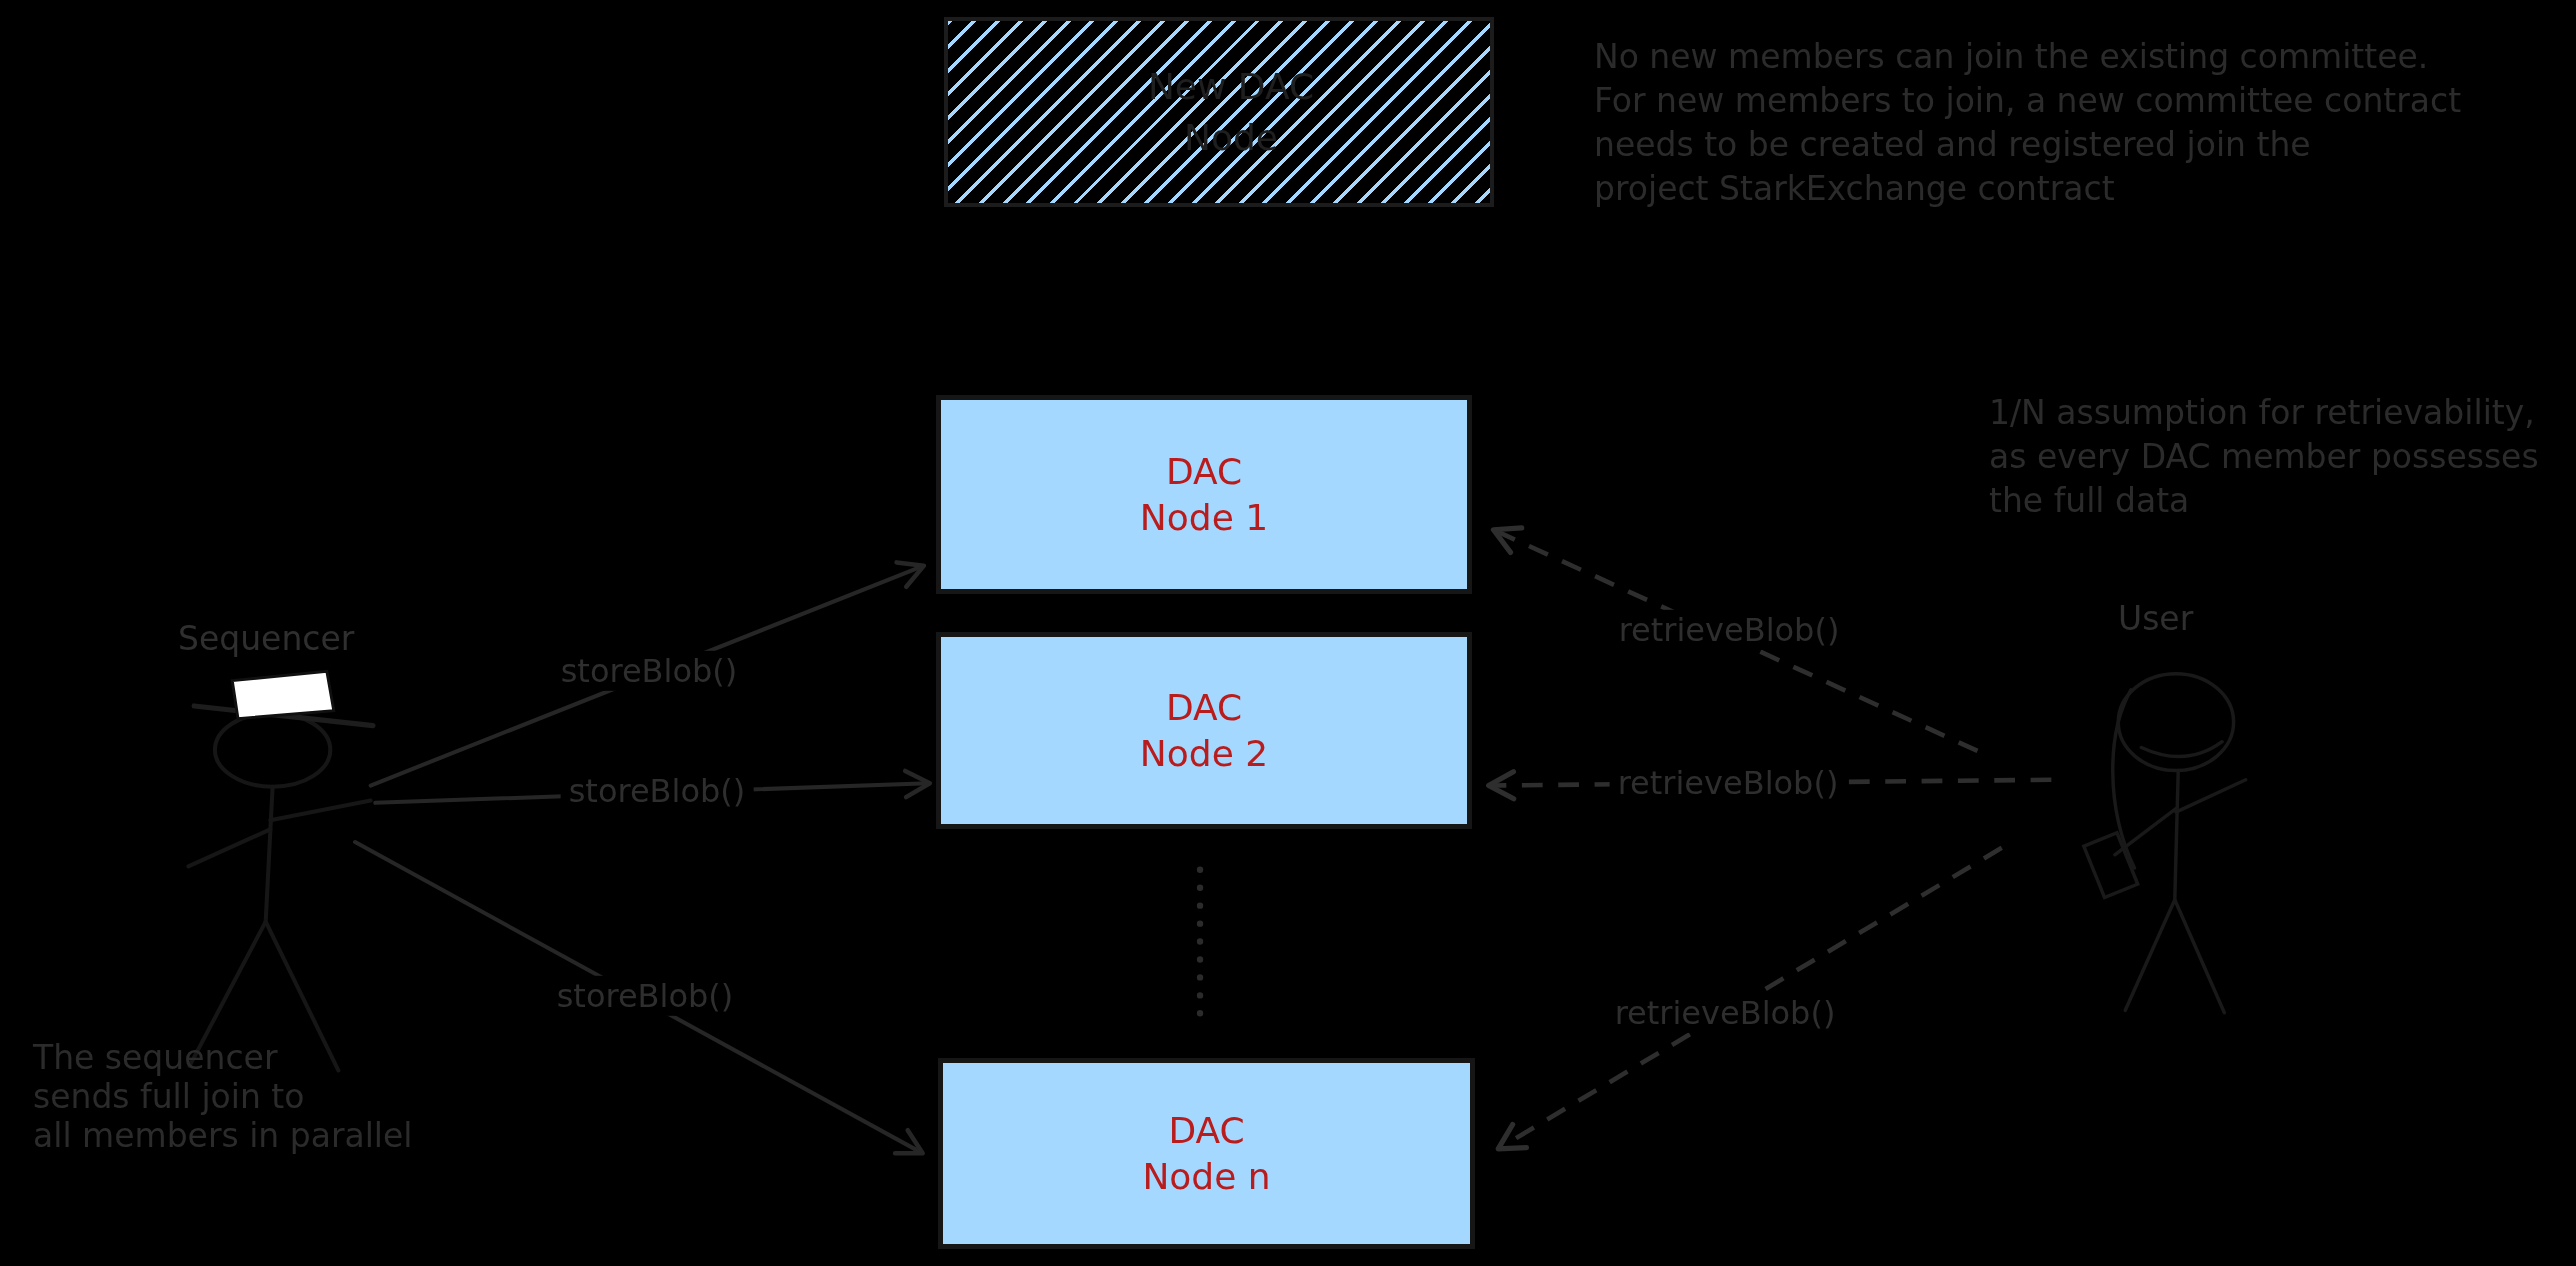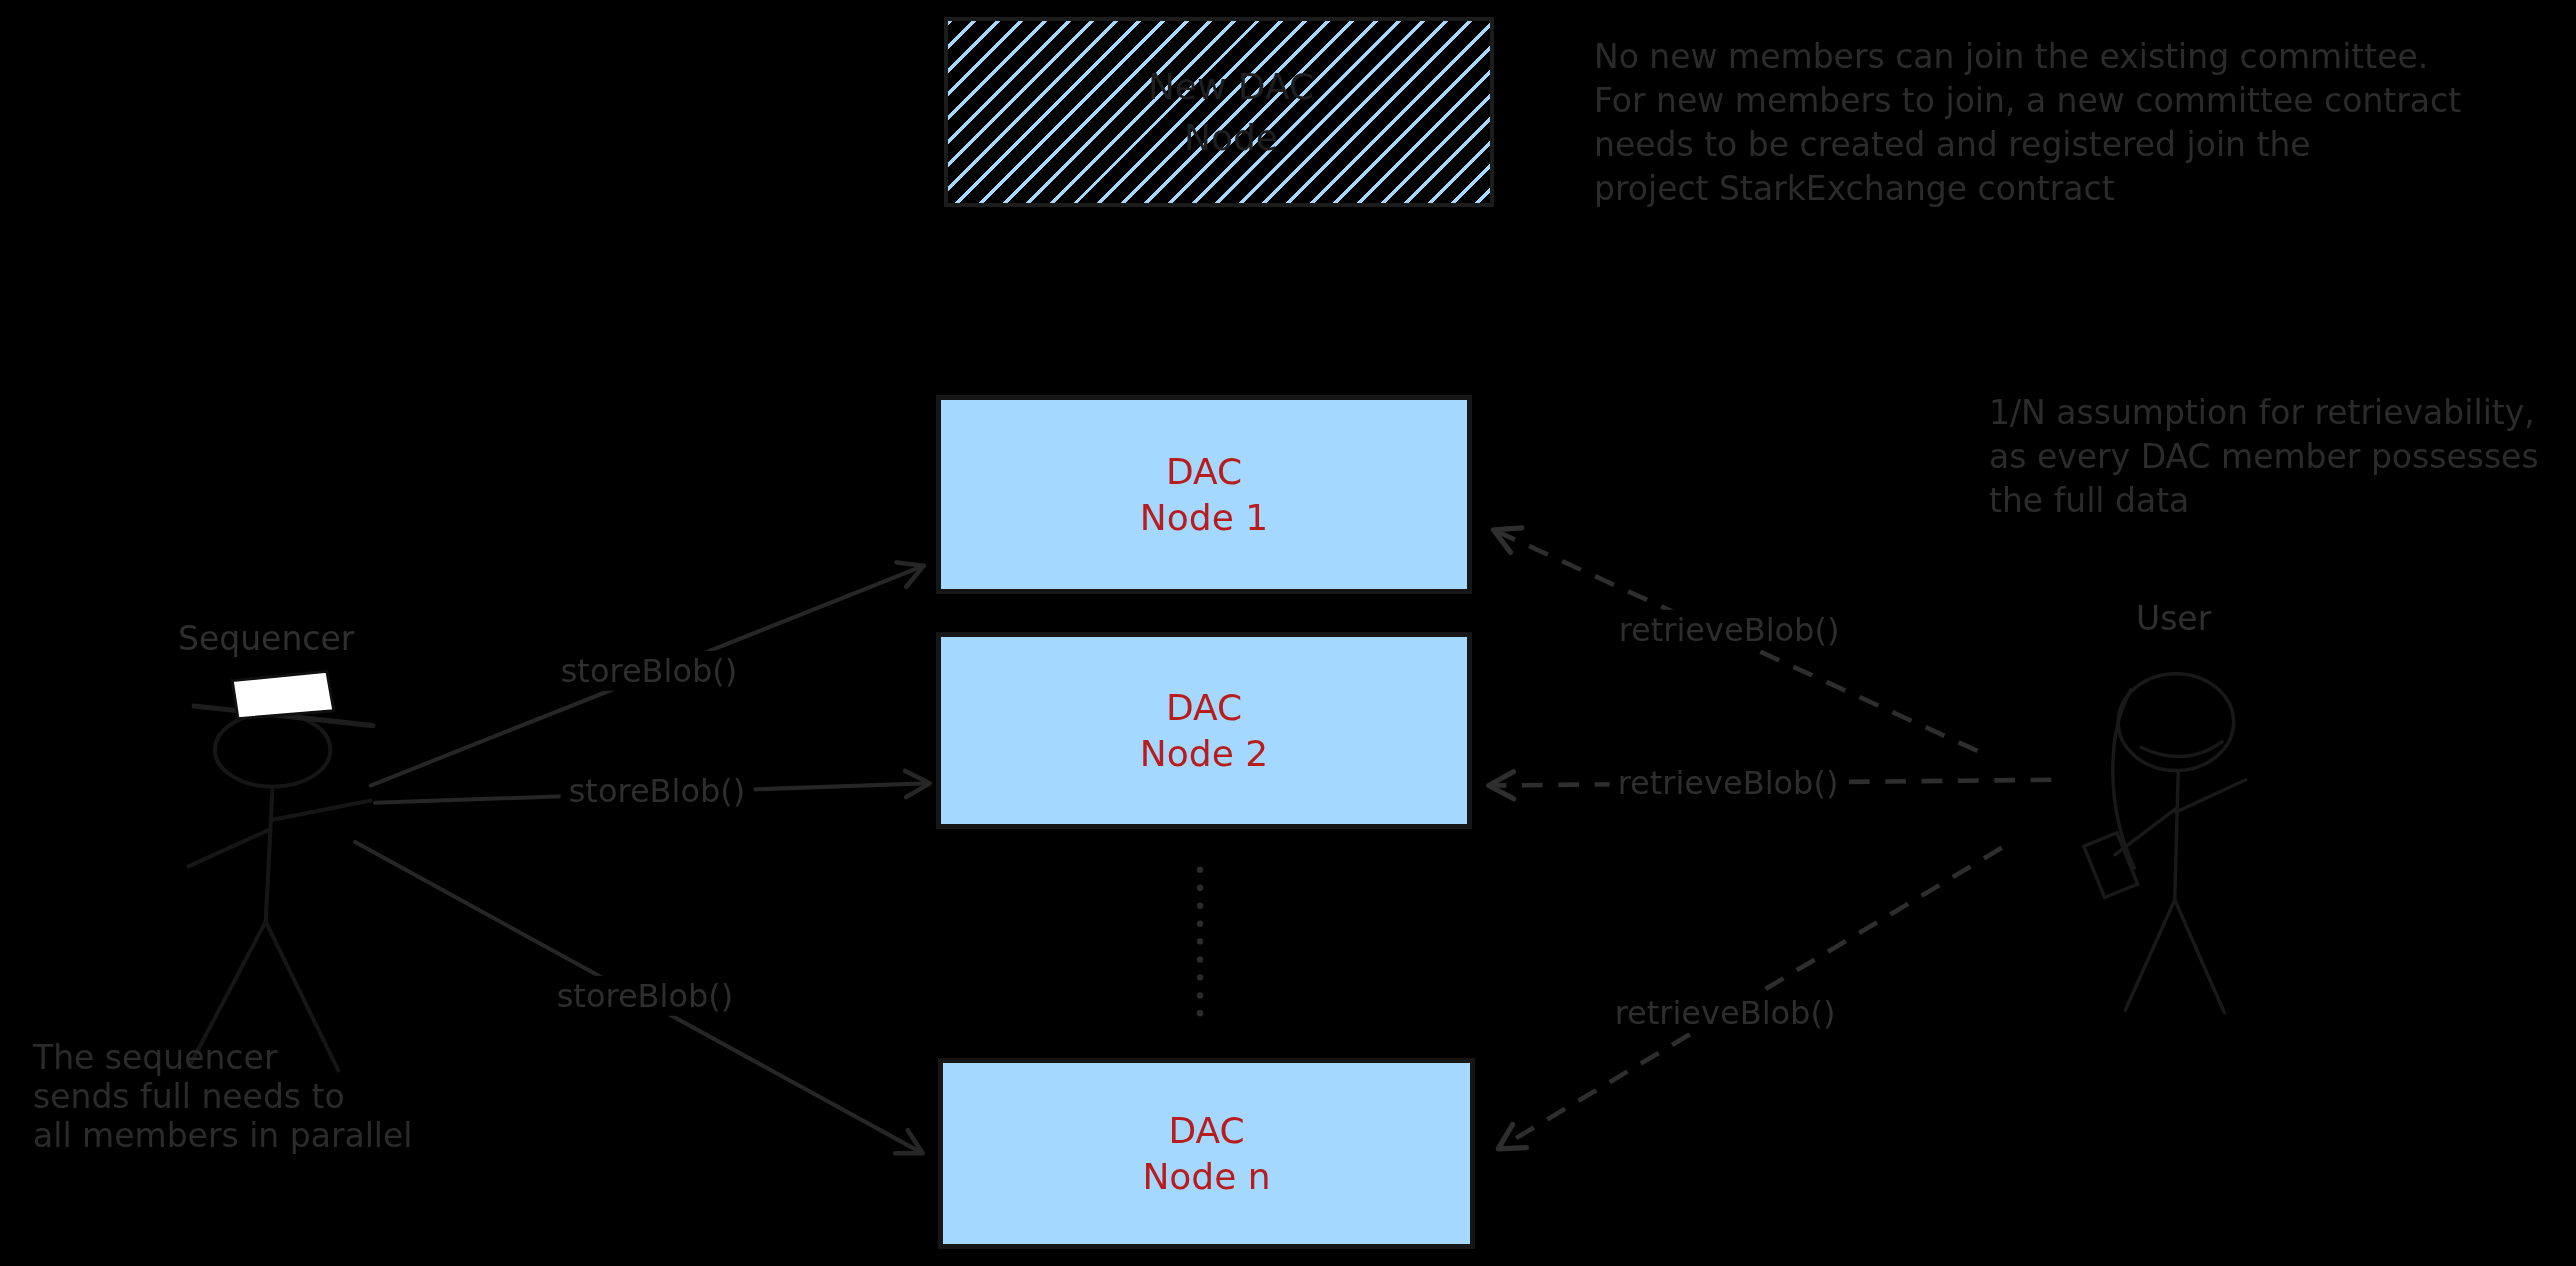--- a/index.html
+++ b/index.html
@@ -103,21 +103,21 @@
   <div class="node-box" style="left:936px;top:632px;width:526px;height:187px;">
     <span>DAC</span>
     <span>Node 2</span>
   </div>
   <div class="node-box" style="left:938px;top:1058px;width:527px;height:181px;">
     <span>DAC</span>
     <span>Node n</span>
   </div>
 
   <div class="actor-label" style="left:178px;top:577px;margin-top:42px;">Sequencer</div>
-  <div class="actor-label" style="left:2118px;top:599px;margin-left:18px;">User</div>
+  <div class="actor-label" style="left:2118px;top:599px;">User</div>
 
   <div class="edge-label" style="left:649px;top:671px;">storeBlob()</div>
   <div class="edge-label" style="left:657px;top:791px;">storeBlob()</div>
   <div class="edge-label" style="left:645px;top:996px;">storeBlob()</div>
   <div class="edge-label" style="left:1729px;top:630px;">retrieveBlob()</div>
   <div class="edge-label" style="left:1728px;top:783px;">retrieveBlob()</div>
   <div class="edge-label" style="left:1725px;top:1013px;">retrieveBlob()</div>
 
   <div class="note note-committee" style="left:1553px;top:35px;">
     <span class="ln">No new members can join the existing committee.</span>
@@ -127,18 +127,18 @@
   </div>
 
   <div class="note note-retrieve" style="left:1989px;top:391px;">
     <span class="ln">1/N assumption for retrievability,</span>
     <span class="ln">as every DAC member possesses</span>
     <span class="ln">the full data</span>
   </div>
 
   <div class="note note-sequencer" style="left:33px;top:1038px;">
     <span class="ln">The sequencer</span>
-    <span class="ln">sends full needs to</span>
+    <span class="ln">sends full join to</span>
     <span class="ln">all members in parallel</span>
   </div>
 
 </div>
 
 
 </body></html>

